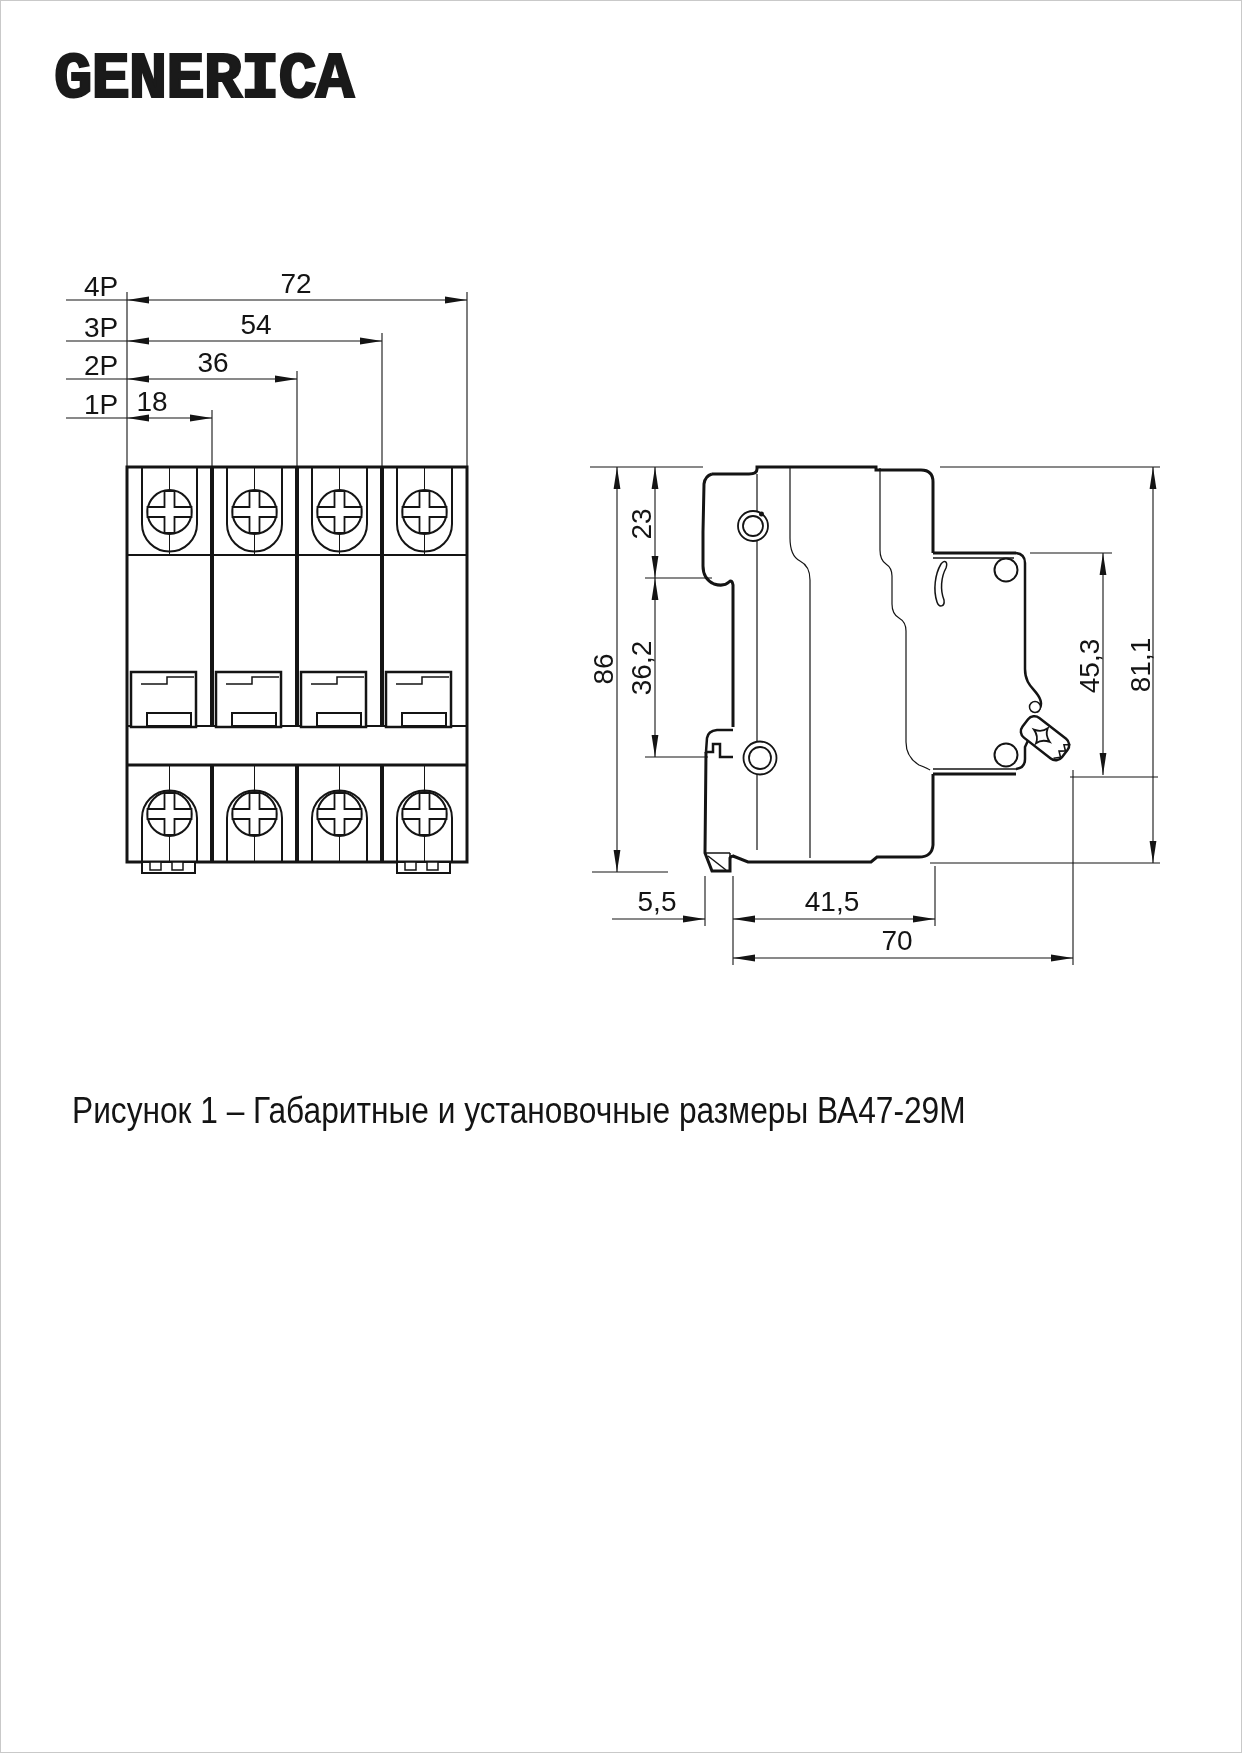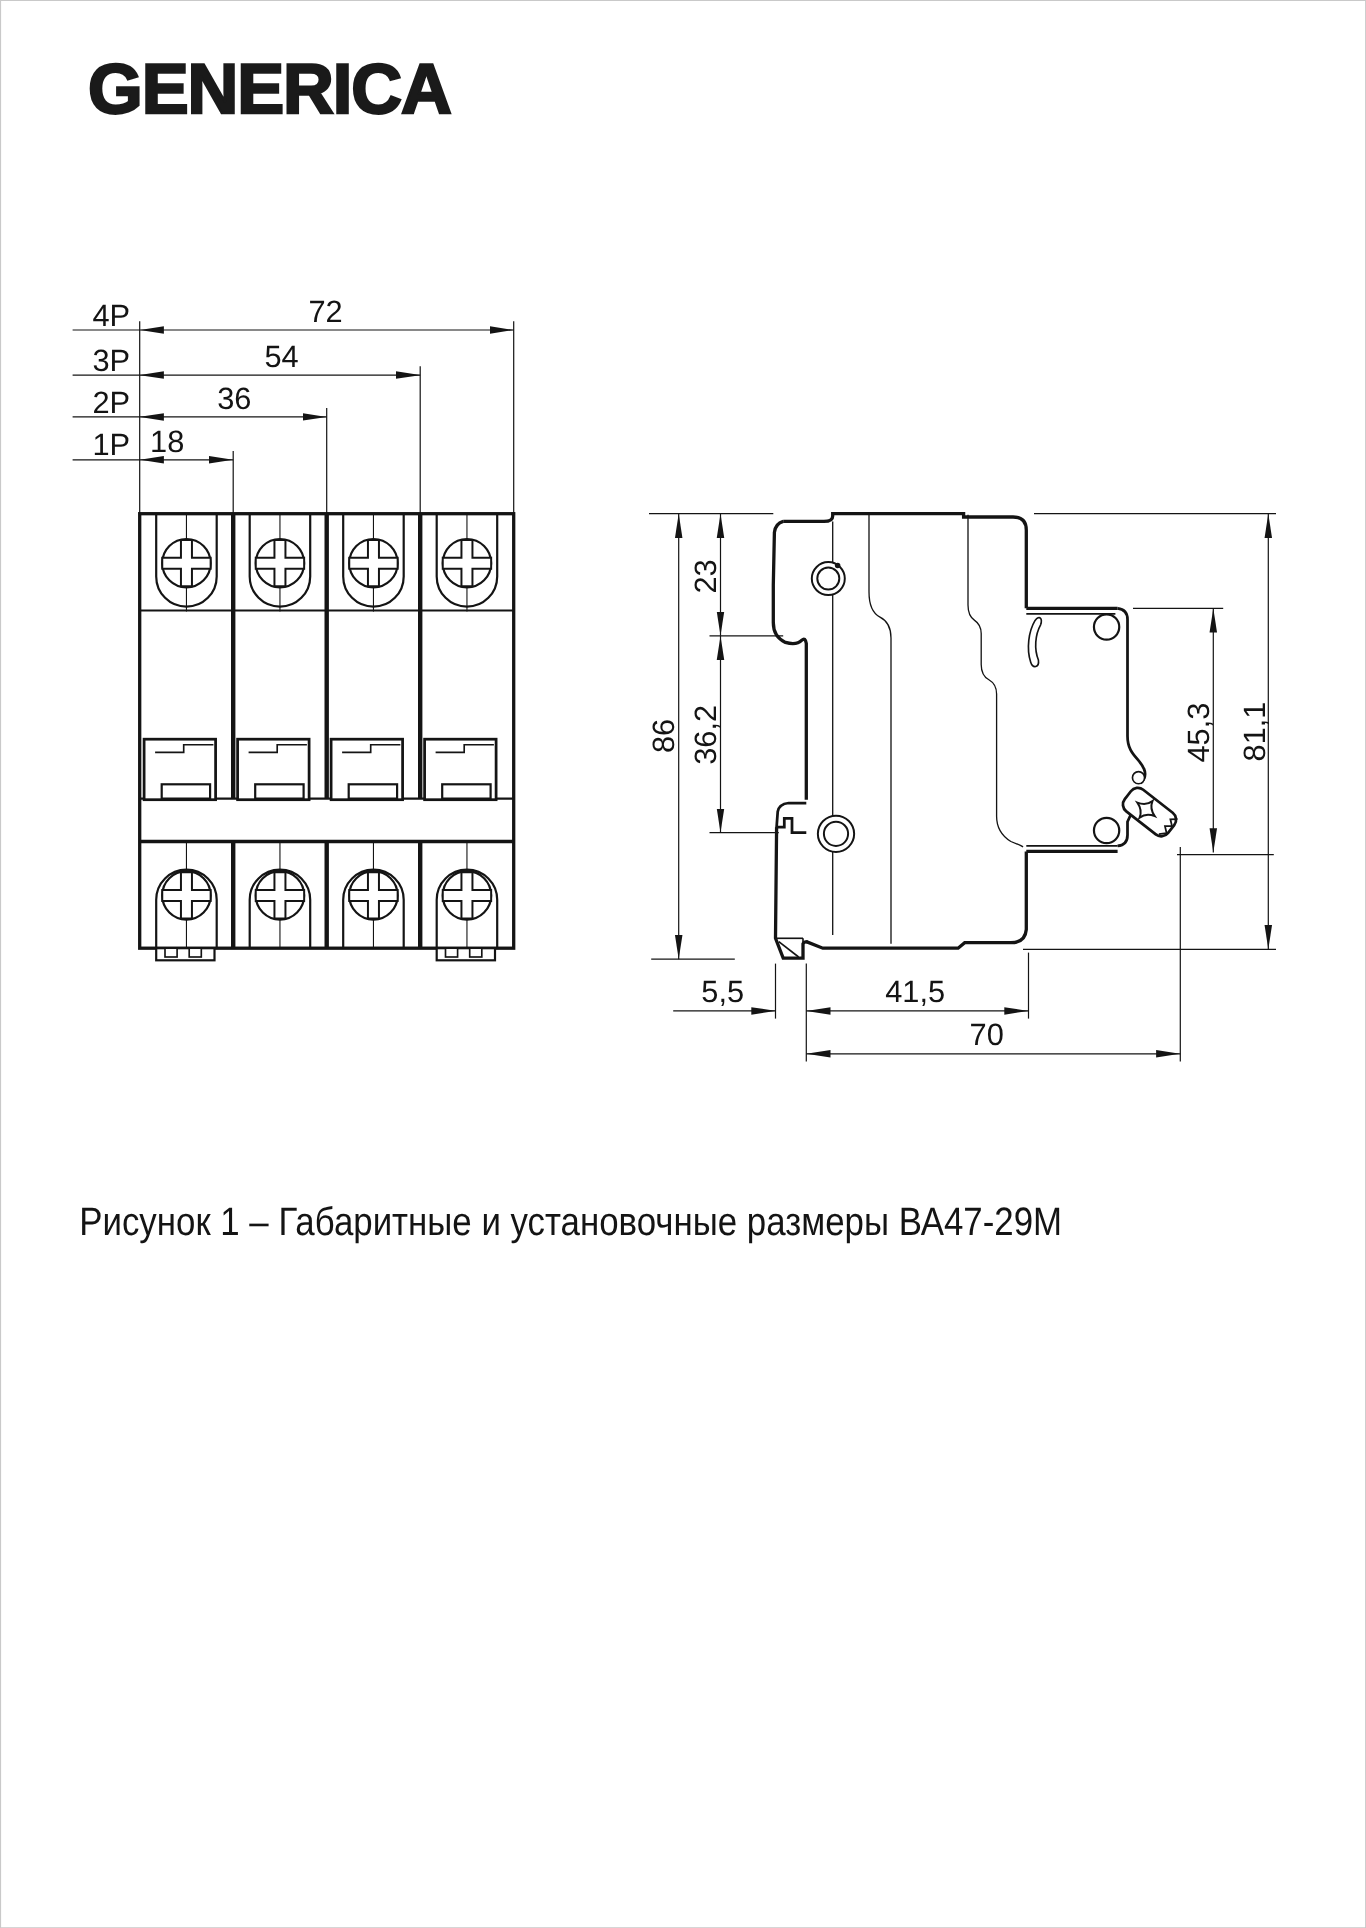--- a/index.html
+++ b/index.html
@@ -2,24 +2,24 @@
 <html><head>
 <meta charset="utf-8">
 <style>
   html,body{margin:0;padding:0;background:#e8e8e8;}
   .page{
     position:relative;width:1242px;height:1753px;background:#ffffff;
     box-shadow:inset 0 0 0 1px #c9c9c9;overflow:hidden;
     font-family:"Liberation Sans", sans-serif;color:#141414;
   }
   .logo{
-    position:absolute;left:80px;top:44px;
+    position:absolute;left:54px;top:44px;
     font-size:64px;font-weight:bold;letter-spacing:-1px;color:#1a1a1a;
     -webkit-text-stroke:2.2px #1a1a1a;
-    font-family:Liberation Sans, sans-serif;
+    font-family:Liberation Mono, monospace;
   }
   .caption{
     position:absolute;left:72px;top:1090px;
     font-size:36px;color:#141414;white-space:nowrap;
     transform:scaleX(0.88);transform-origin:left top;
     font-family:"Liberation Sans", sans-serif;
   }
   svg{position:absolute;left:0;top:0;}
   svg text{font-family:"Liberation Sans", sans-serif;font-size:28px;fill:#141414;}
 </style>

